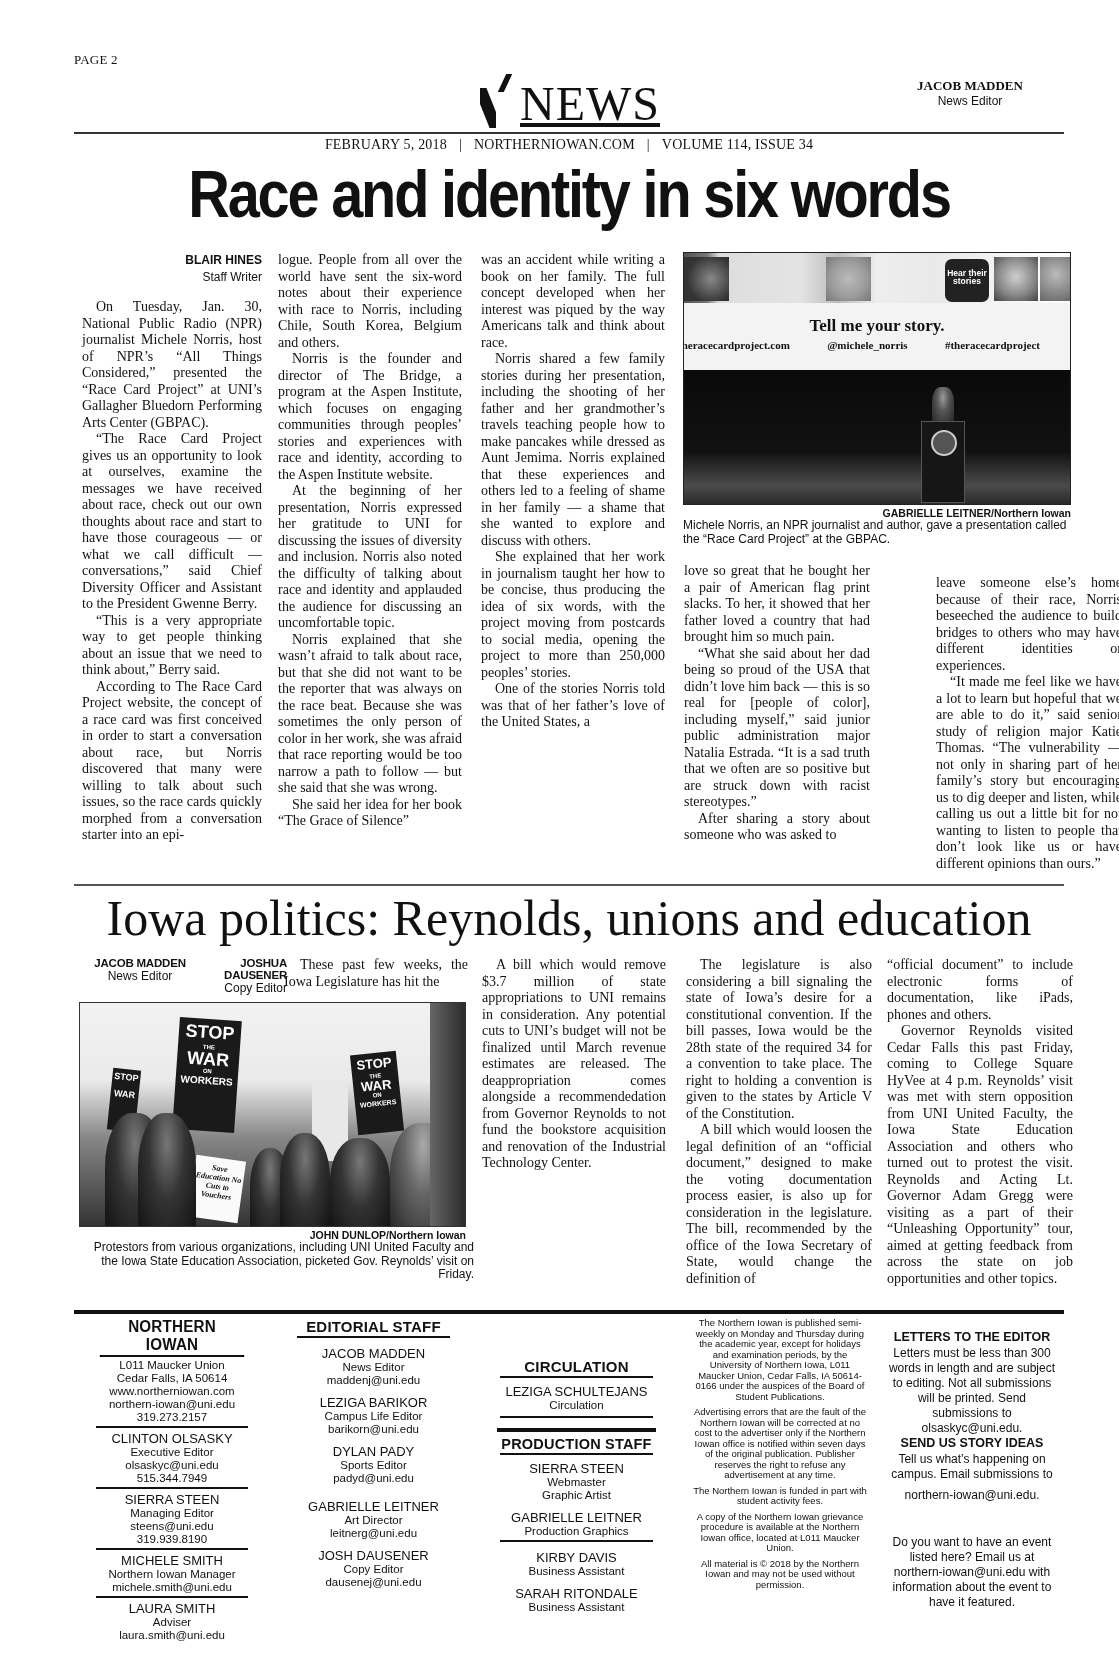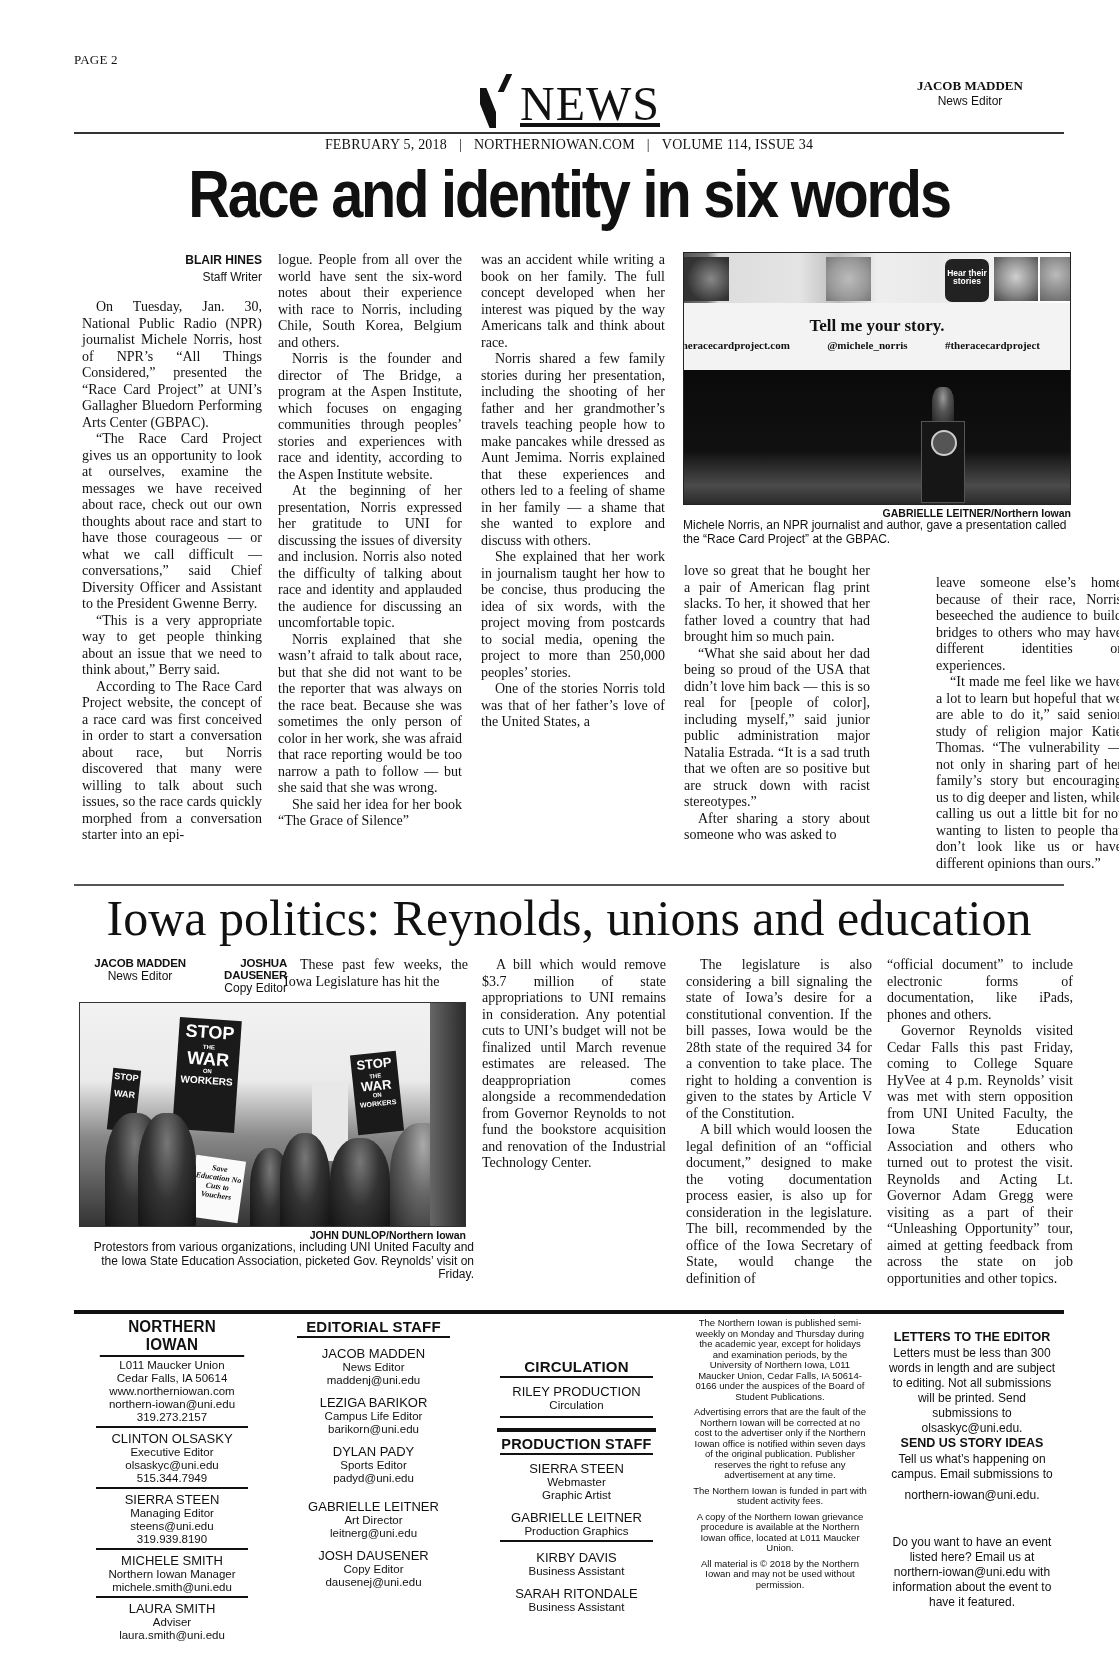--- a/index.html
+++ b/index.html
@@ -278,21 +278,21 @@
   </div>
   <div class="blk">
     <div class="nm">JOSH DAUSENER</div>
     <div class="rl">Copy Editor</div>
     <div class="ln">dausenej@uni.edu</div>
   </div>
 </div>
 
 <div class="info" style="left:500px; top:1358px; width:153px;">
   <div class="head">CIRCULATION</div>
-  <div class="nm" style="margin-top:6px">RILEY PRODUCTION</div>
+  <div class="nm" style="margin-top:6px">LEZIGA SCHULTEJANS</div>
   <div class="rl">Circulation</div>
   <div class="sep" style="margin-top:4px"></div>
   <div style="height:4px; background:#111; margin:10px -3px 4px;"></div>
   <div class="head" style="font-size:14.5px">PRODUCTION STAFF</div>
   <div class="blk" style="margin-top:6px">
     <div class="nm">SIERRA STEEN</div>
     <div class="rl">Webmaster</div>
     <div class="rl">Graphic Artist</div>
   </div>
   <div>

